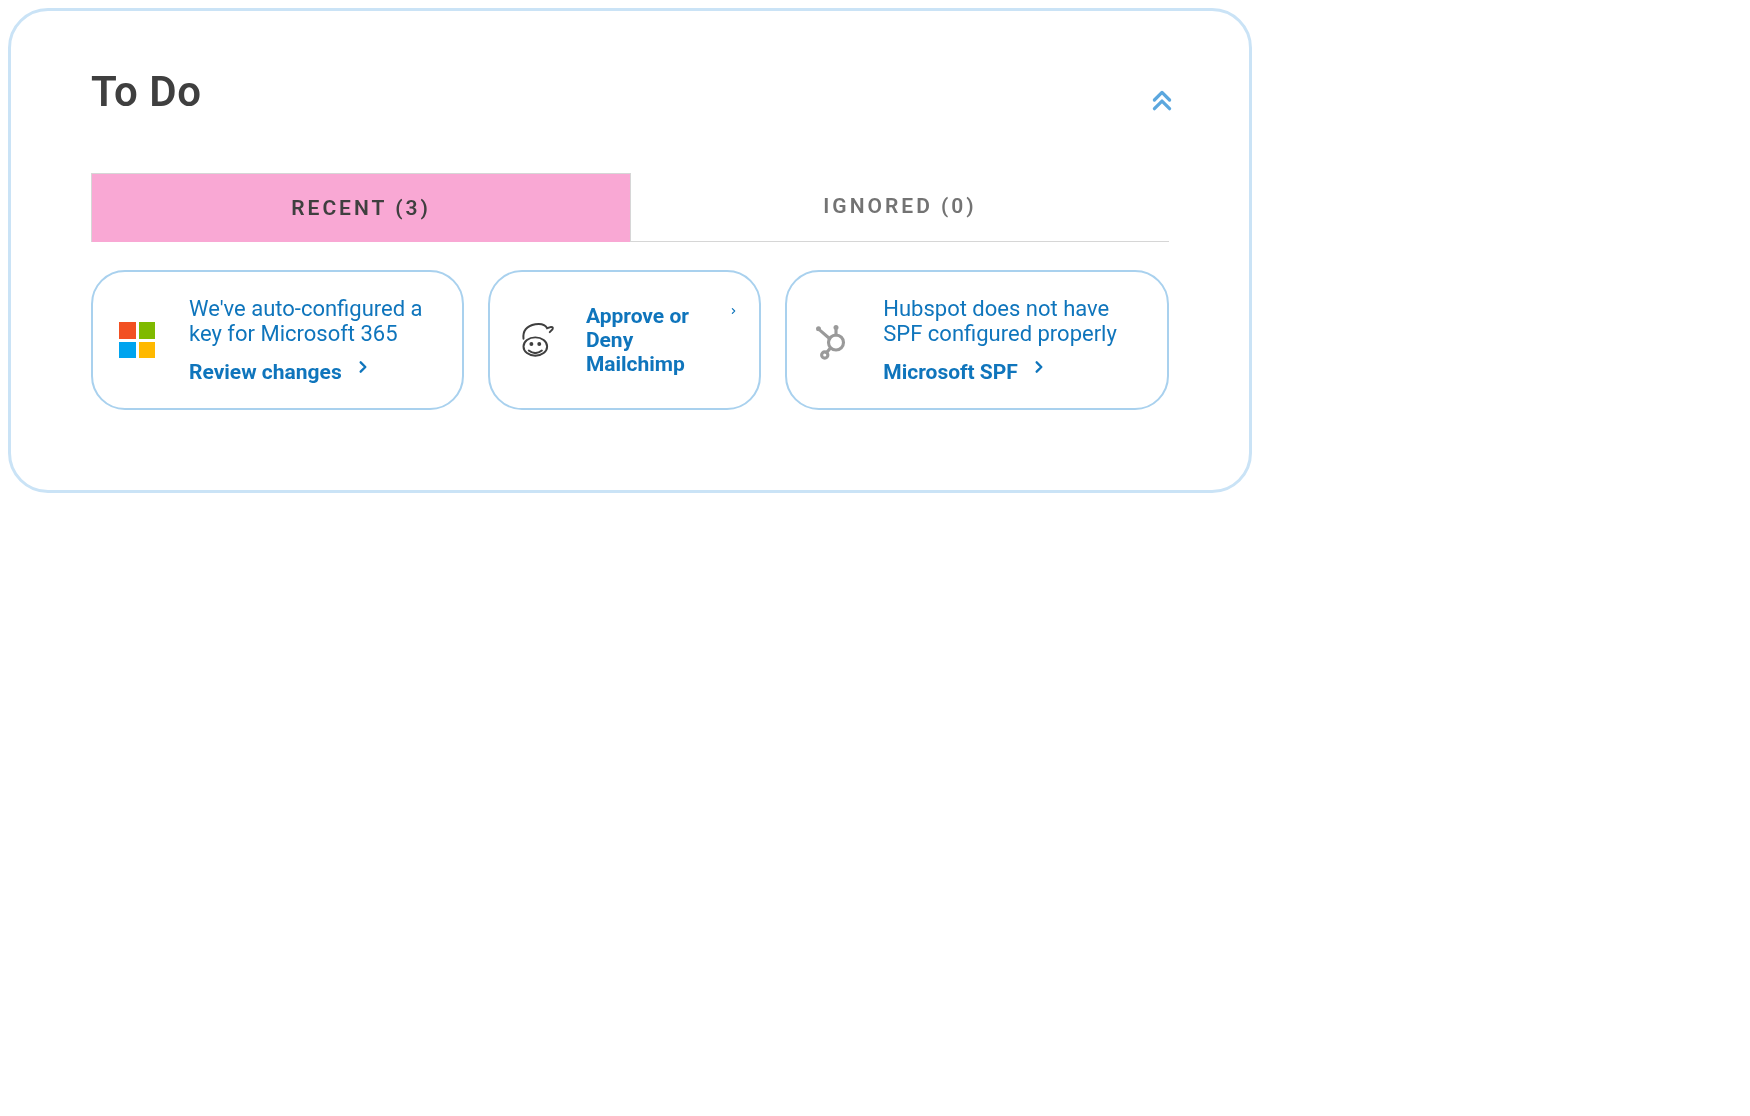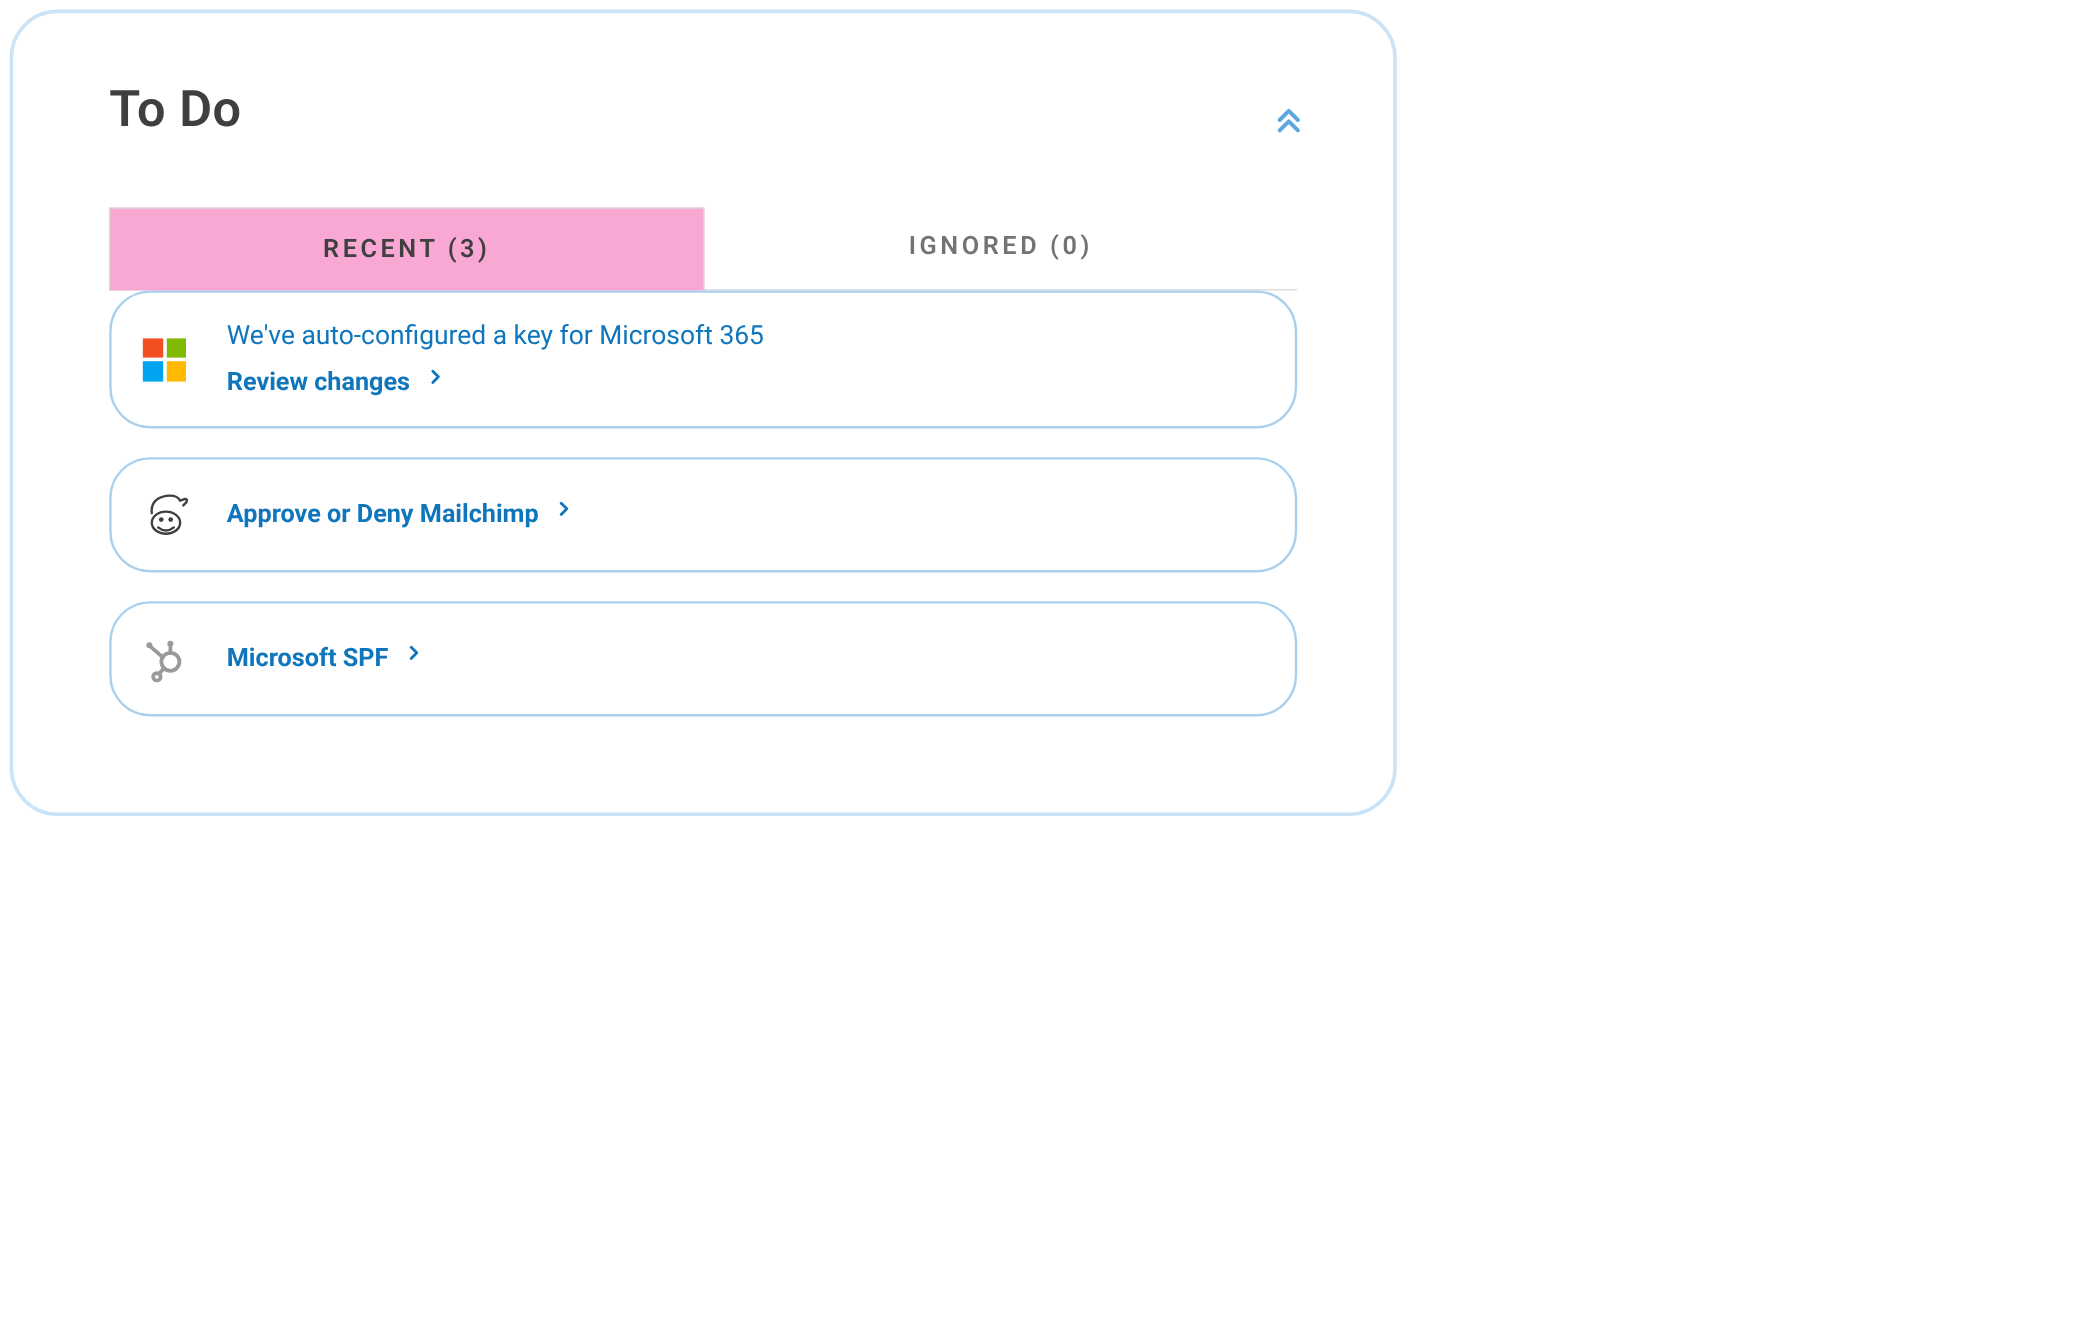--- a/index.html
+++ b/index.html
@@ -2,21 +2,21 @@
 <html><head>
 <meta charset="utf-8">
 <style>
   * { box-sizing: border-box; margin: 0; padding: 0; }
   body {
     font-family: -apple-system, BlinkMacSystemFont, "Segoe UI", Roboto, Helvetica, Arial, sans-serif;
     background: #fff;
     padding: 8px;
   }
   .panel {
-    width: 1156px;
+    width: 1244px;
     border: 3px solid #cae3f6;
     border-radius: 40px;
     padding: 56px 80px 80px 80px;
     position: relative;
     background: #fff;
   }
   .panel-title {
     font-size: 42px;
     font-weight: 600;
     color: #3f3f3f;
@@ -48,22 +48,23 @@
   }
   .tab.active {
     color: #3f3f3f;
     border: 1px solid #d6d6d6;
     border-bottom: none;
     background: #f9a8d4;
     position: relative;
     top: 1px;
   }
   .cards {
-    display: flex;
-    flex-direction: column;
+    margin-top: 28px;
+    display: flex;
+    flex-direction: row;
     gap: 24px;
   }
   .card {
     border: 2px solid #a9d1ee;
     border-radius: 34px;
     padding: 24px 22px 24px 22px;
     display: flex;
     align-items: center;
     gap: 30px;
     cursor: pointer;
@@ -180,20 +181,21 @@
           <circle cx="40" cy="36" r="12"></circle>
           <circle cx="40" cy="12" r="4" fill="#9a9a9a" stroke="none"></circle>
           <line x1="40" y1="16" x2="40" y2="24"></line>
           <circle cx="12" cy="14" r="4" fill="#9a9a9a" stroke="none"></circle>
           <line x1="15" y1="17" x2="30" y2="30"></line>
           <circle cx="22" cy="56" r="5" fill="none"></circle>
           <line x1="31" y1="45" x2="25" y2="52"></line>
         </svg>
       </div>
       <div class="card-body">
+        <div class="card-title">Hubspot does not have SPF configured properly</div>
         <div class="card-action">
           <span>Microsoft SPF</span>
           <svg class="chev" viewBox="0 0 24 24" fill="none" stroke="#0f75bc" stroke-width="4" stroke-linecap="round" stroke-linejoin="round">
               <polyline points="8 4 16 12 8 20"></polyline>
             </svg>
         </div>
       </div>
     </div>
 
   </div>

